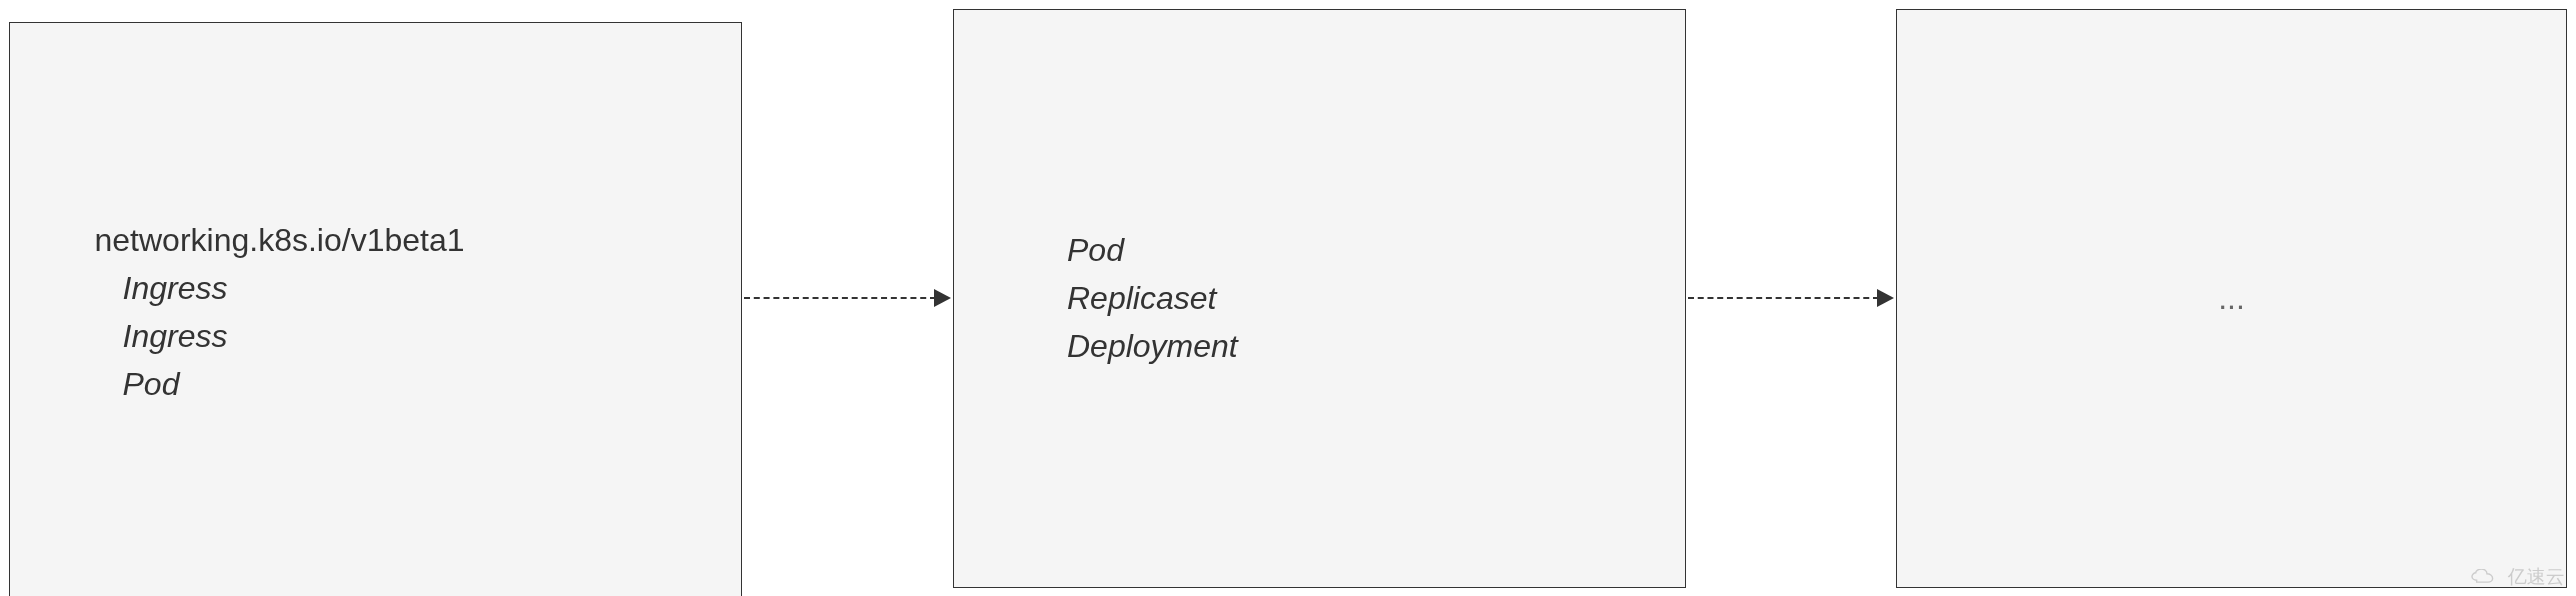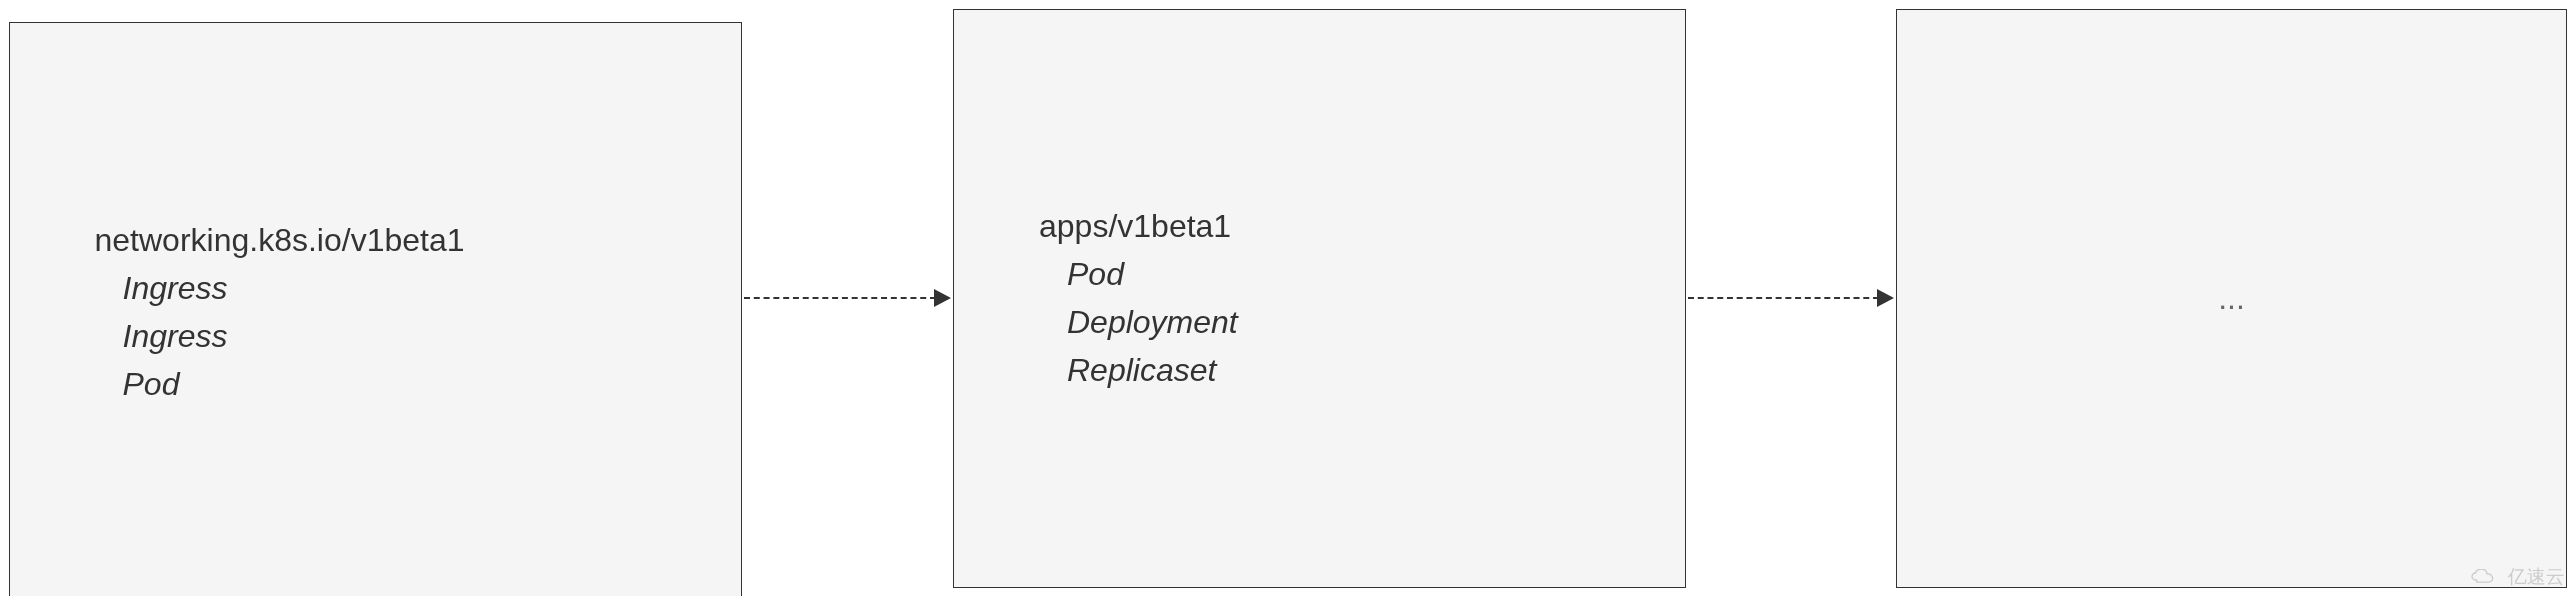--- a/index.html
+++ b/index.html
@@ -129,25 +129,24 @@
       <li class="resource-item">Pod</li>
     </ul>
   </div>
 
   <div class="arrow-container arrow-1">
     <div class="arrow-line"></div>
     <div class="arrow-head"></div>
   </div>
 
   <div class="box box-2">
-    <div class="api-group-title">apps/v1beta1</div>
     <ul class="resource-list">
       <li class="resource-item">Pod</li>
+      <li class="resource-item">Replicaset</li>
       <li class="resource-item">Deployment</li>
-      <li class="resource-item">Replicaset</li>
     </ul>
   </div>
 
   <div class="arrow-container arrow-2">
     <div class="arrow-line"></div>
     <div class="arrow-head"></div>
   </div>
 
   <div class="box box-3">
     <div class="ellipsis-text">...</div>

